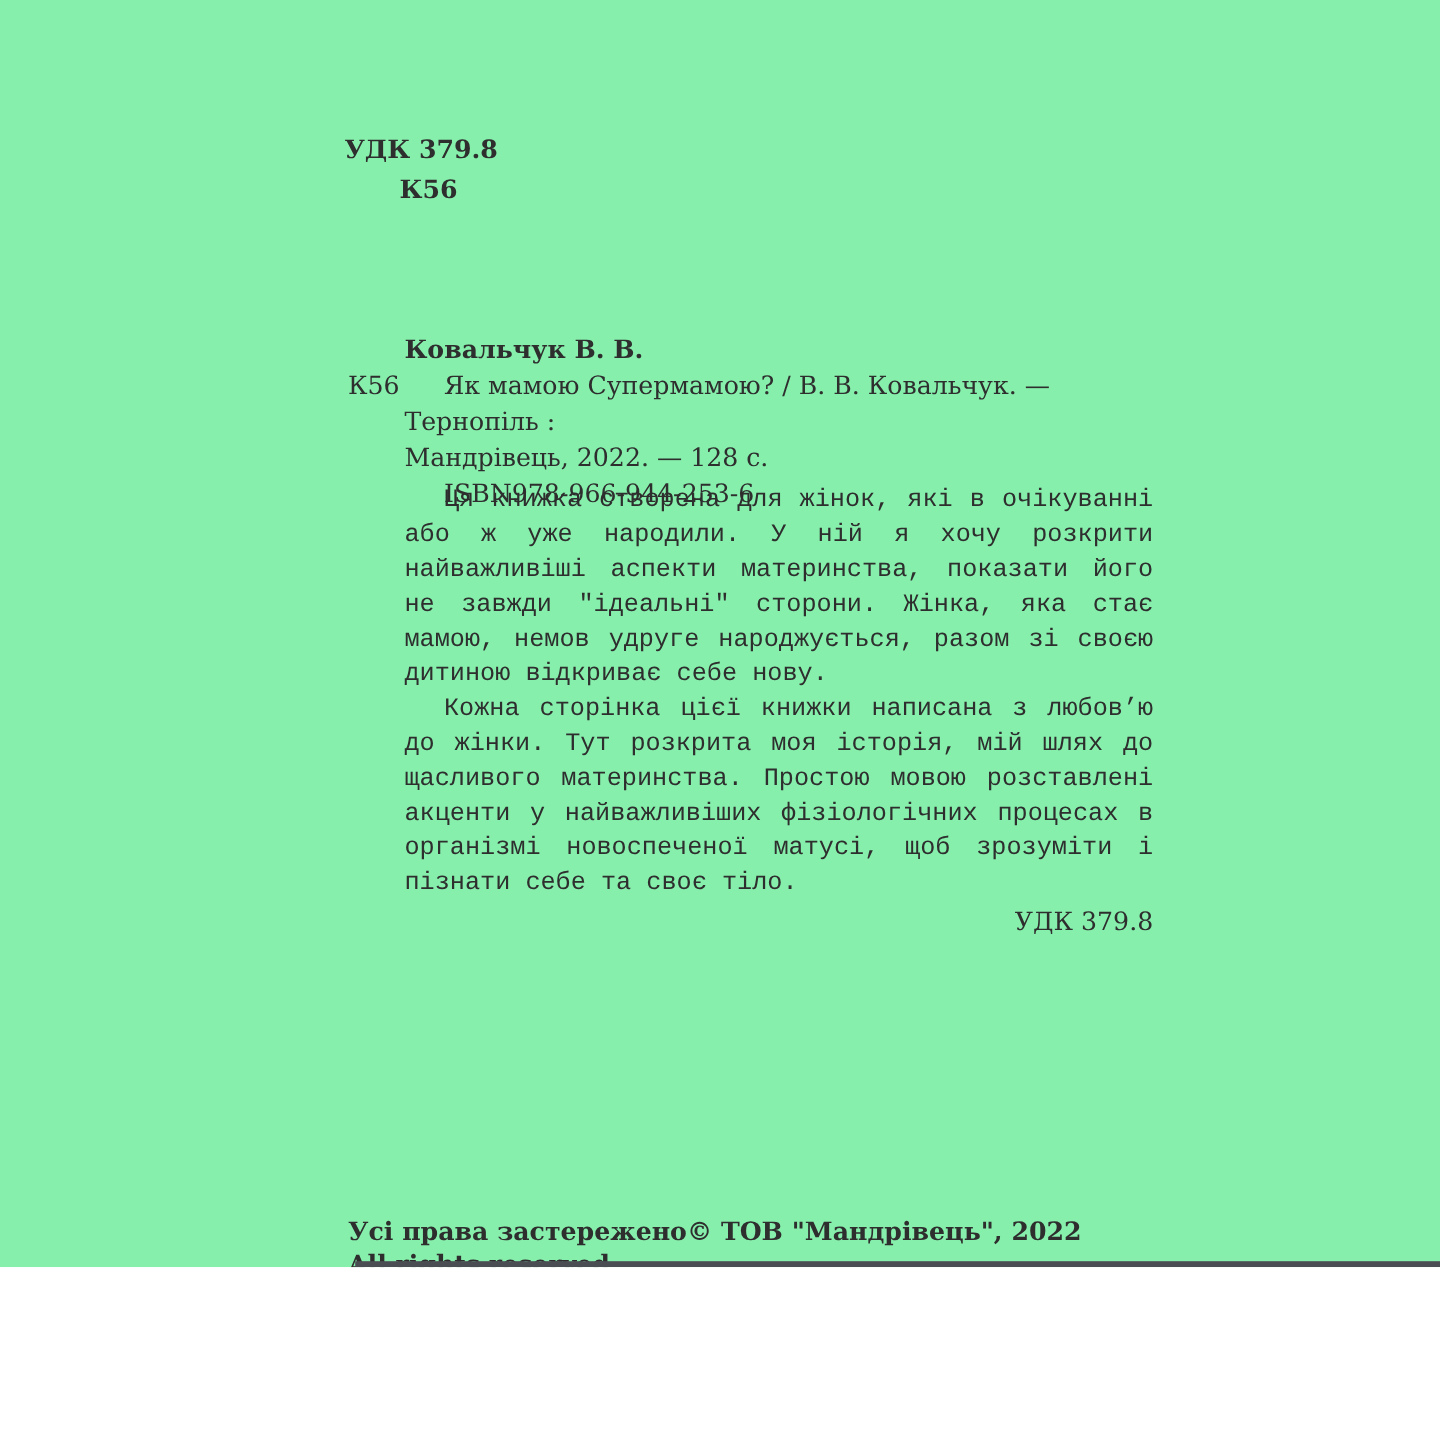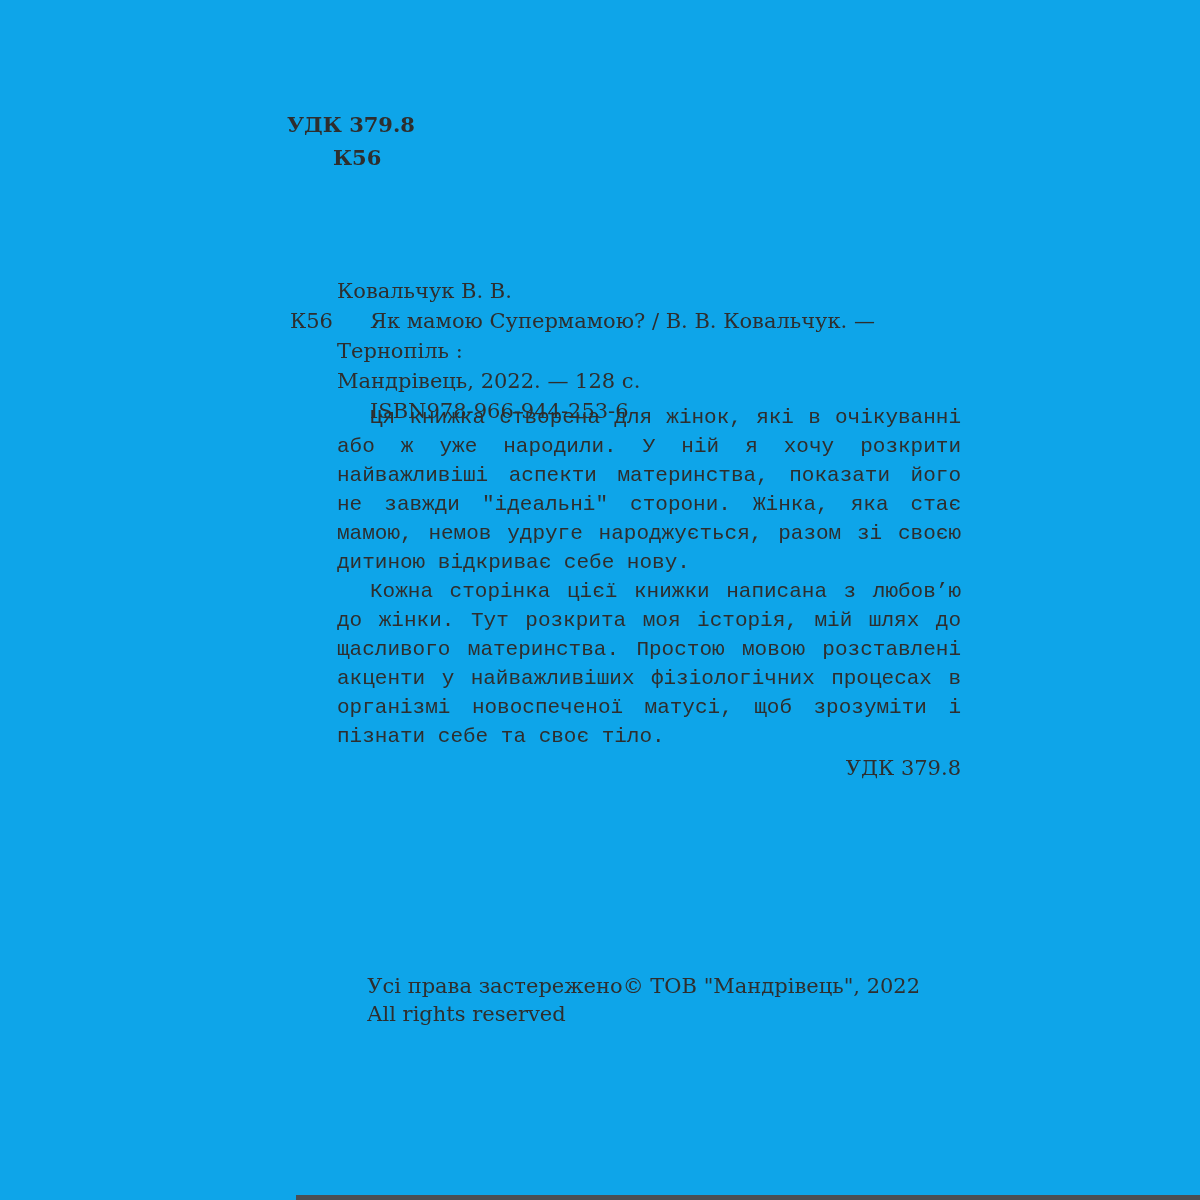--- a/index.html
+++ b/index.html
@@ -3,22 +3,22 @@
 <meta charset="utf-8">
 <style>
   html, body {
     margin: 0;
     padding: 0;
     background: #ffffff;
   }
   .page {
     position: relative;
     width: 1200px;
-    height: 1200px;
-    background: #0ea5e9;
+    height: 1056px;
+    background: #86efac;
     overflow: hidden;
     font-family: "DejaVu Serif", serif;
     color: #2e2e2e;
   }
 
   
   .top-codes {
     position: absolute;
     left: 287px;
     top: 108px;
@@ -33,21 +33,21 @@
   
   .catalog-card {
     position: absolute;
     left: 337px;
     top: 276px;
     width: 626px;
     font-size: 21px;
     line-height: 30px;
   }
   .catalog-card .author {
-    font-weight: normal;
+    font-weight: bold;
   }
   .catalog-card .entry {
     position: relative;
   }
   .catalog-card .k-code {
     position: absolute;
     left: -47px;
     top: 0;
   }
   .indent {
@@ -71,27 +71,27 @@
   }
   .udk-footer {
     margin-top: 3px;
     text-align: right;
   }
 
   
   .imprint {
     position: absolute;
     left: 290px;
-    top: 972px;
+    top: 1012px;
     width: 672px;
     display: flex;
-    justify-content: center;
+    justify-content: flex-start;
     font-size: 21px;
     line-height: 28px;
-    font-weight: 400;
+    font-weight: 700;
   }
   .imprint .col-right {
     width: 262px;
   }
   .copyright-line {
     white-space: nowrap;
   }
 
   
   .bottom-edge {

